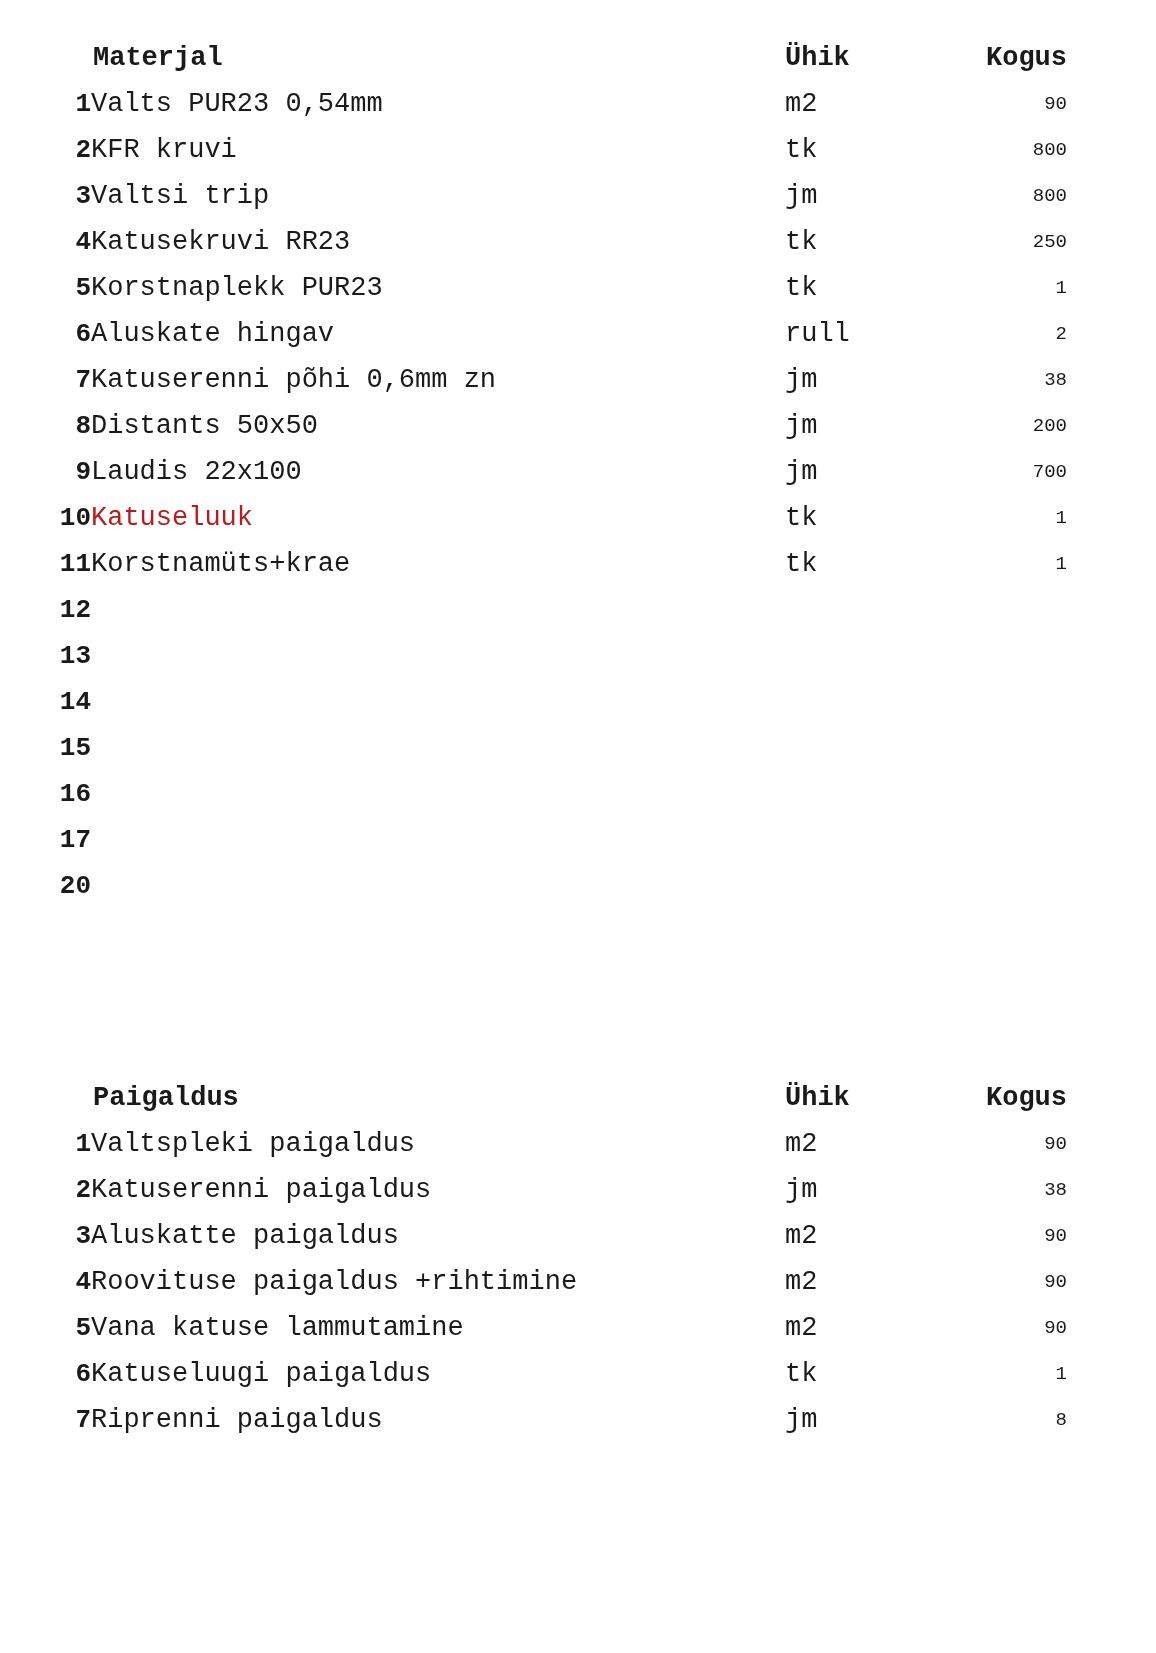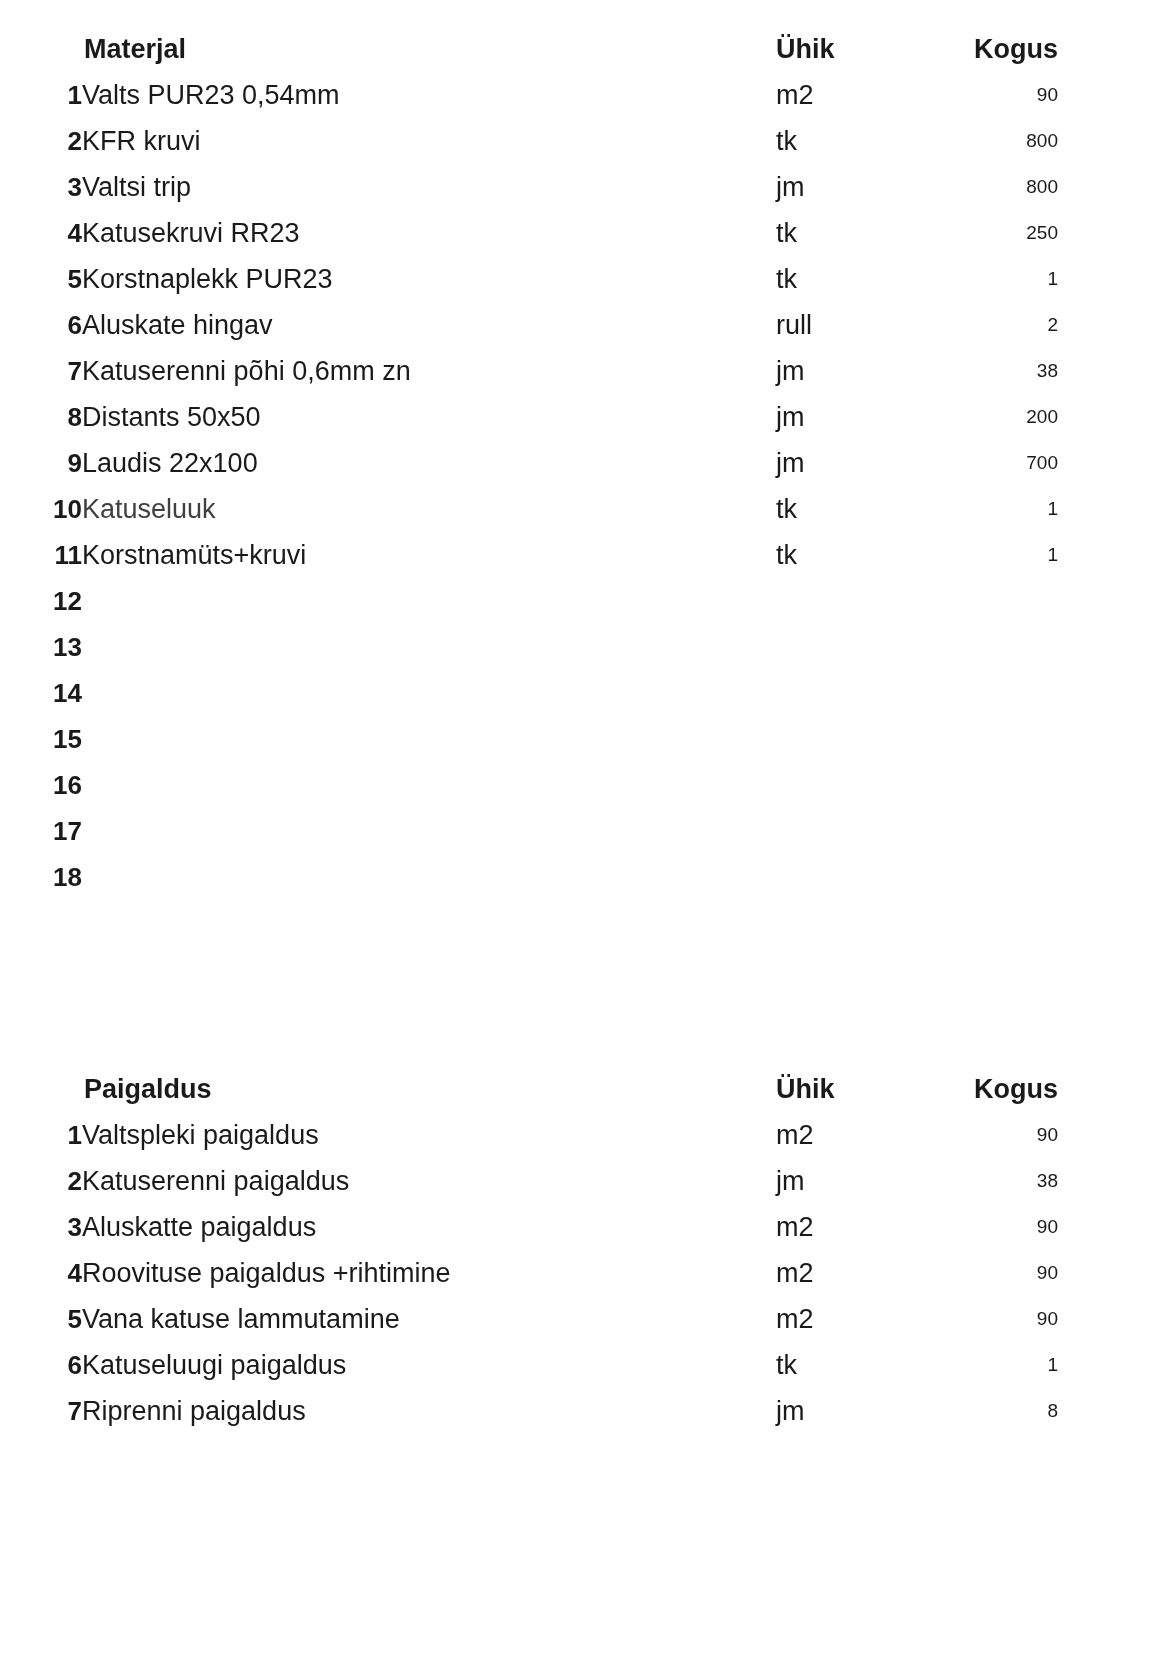--- a/index.html
+++ b/index.html
@@ -9,21 +9,22 @@
   }
   body {
     width: 1156px;
     height: 1653px;
     font-family: "Liberation Sans", sans-serif;
     color: #1a1a1a;
     position: relative;
     overflow: hidden;
   }
   .sheet {
-    padding: 0;
+    padding: 9px;
+    font-family: Liberation Mono, monospace;
   }
   table.tbl {
     border-collapse: collapse;
     width: 1040px;
     margin-left: 18px;
     table-layout: fixed;
   }
   table.tbl td, table.tbl th {
     padding: 0;
     vertical-align: middle;
@@ -56,21 +57,21 @@
   .qty {
     text-align: right;
     font-size: 19px;
     padding-right: 4px;
   }
   .hdr .name, .hdr .unit, .hdr .qty {
     font-weight: bold;
     font-size: 27px;
   }
   .hdr .name { padding-left: 2px; }
-  .muted { color: #404040; }
+  .muted { color: #b91c1c; }
 
   .spacer-block { height: 166px; }
   .top-pad { height: 26px; }
 </style>
 </head>
 <body>
 
 <div class="sheet">
   <div class="top-pad"></div>
 
@@ -143,21 +144,21 @@
           <td class="qty">700</td>
         </tr>
         <tr class="row">
           <td class="num">10</td>
           <td class="name muted">Katuseluuk</td>
           <td class="unit">tk</td>
           <td class="qty">1</td>
         </tr>
         <tr class="row">
           <td class="num">11</td>
-          <td class="name">Korstnamüts+kruvi</td>
+          <td class="name">Korstnamüts+krae</td>
           <td class="unit">tk</td>
           <td class="qty">1</td>
         </tr>
         <tr class="row">
           <td class="num">12</td>
           <td class="name"></td>
           <td class="unit"></td>
           <td class="qty"></td>
         </tr>
         <tr class="row">
@@ -184,21 +185,21 @@
           <td class="unit"></td>
           <td class="qty"></td>
         </tr>
         <tr class="row">
           <td class="num">17</td>
           <td class="name"></td>
           <td class="unit"></td>
           <td class="qty"></td>
         </tr>
         <tr class="row">
-          <td class="num">18</td>
+          <td class="num">20</td>
           <td class="name"></td>
           <td class="unit"></td>
           <td class="qty"></td>
         </tr>
       </tbody>
   </table>
 
   <div class="spacer-block"></div>
 
   <table class="tbl">

